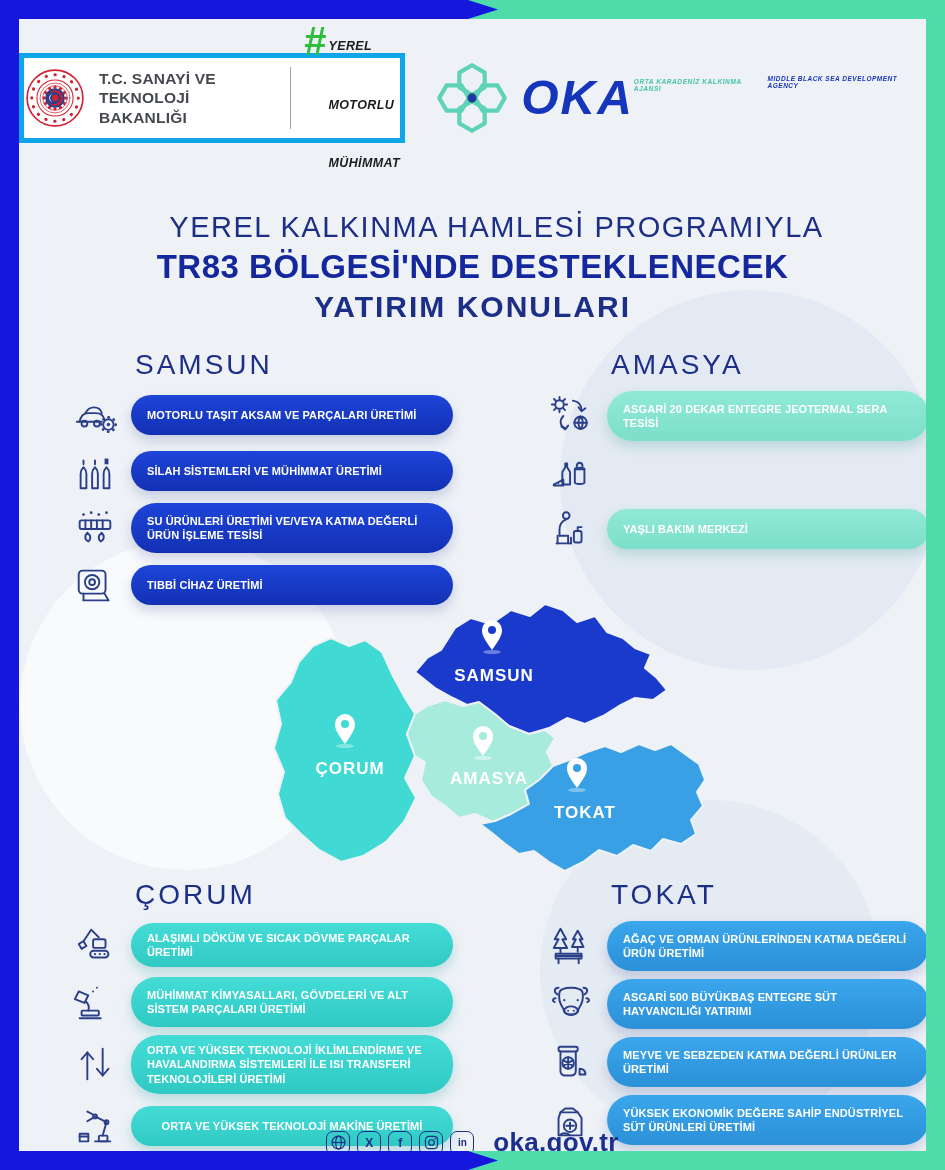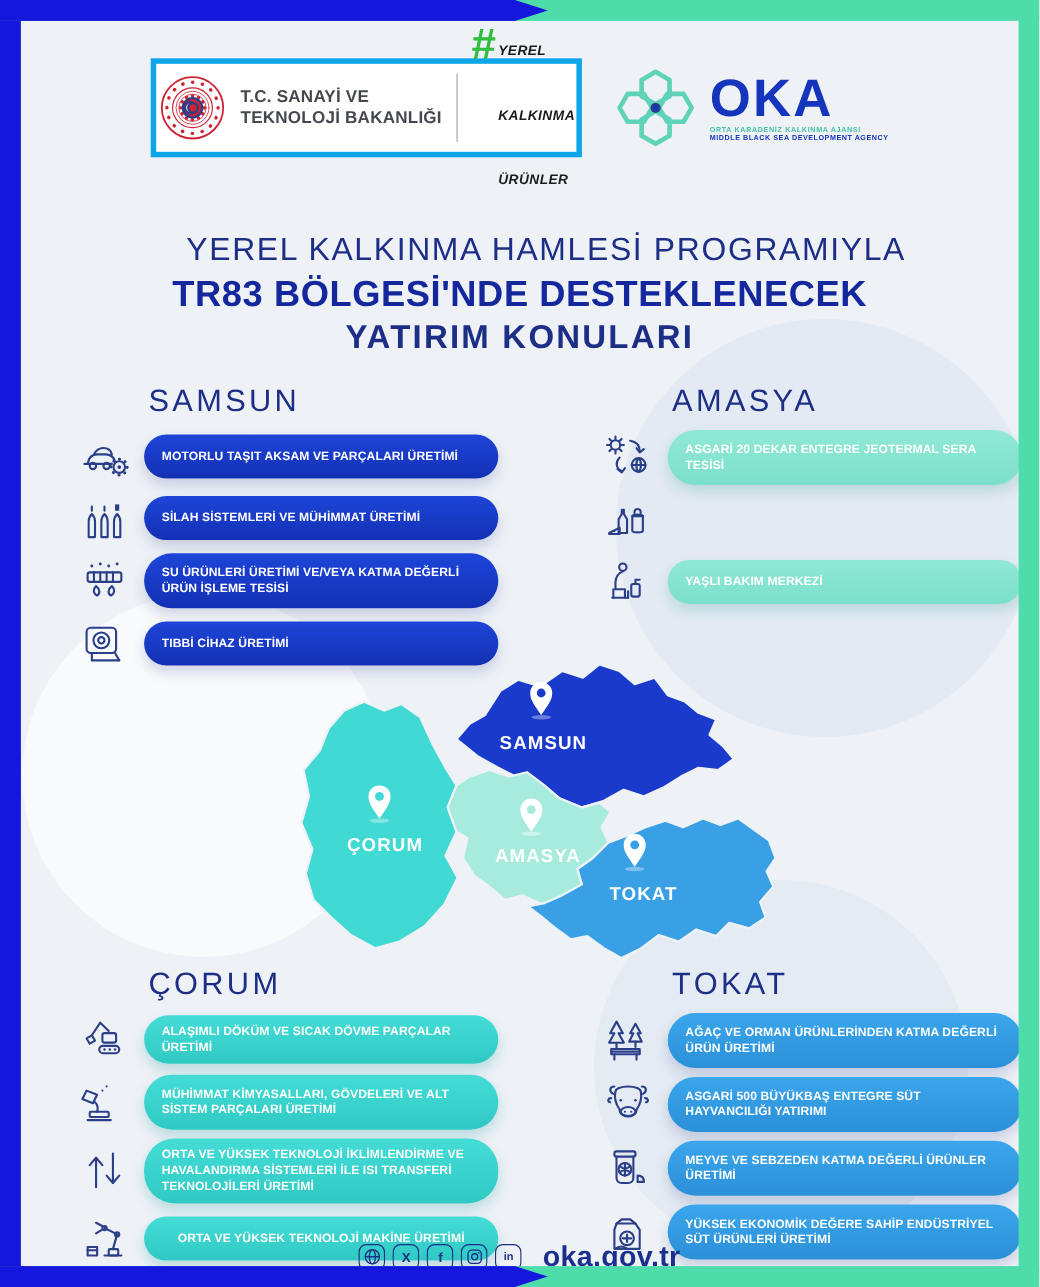--- a/index.html
+++ b/index.html
@@ -28,21 +28,21 @@
 
   
   .header { position:absolute; top:34px; left:0; right:0; display:flex; justify-content:center; align-items:center; gap:30px; }
   .ministry-box { width:392px; height:90px; background:#fff; border:5px solid #0ea5e9; display:flex; align-items:center; justify-content:center; gap:13px; }
   .ministry-name { font-size:15.5px; font-weight:700; color:#45494f; line-height:1.25; letter-spacing:.2px; }
   .logo-divider { width:1px; height:62px; background:#9aa0a8; }
   .campaign { display:flex; align-items:flex-start; }
   .campaign .hash { color:#2fbe3d; font-size:40px; font-weight:700; line-height:.8; margin-right:2px; }
   .campaign-lines { display:flex; flex-direction:column; font-style:italic; font-weight:700; font-size:12.5px; color:#1c1c1c; line-height:1.15; margin-top:14px; letter-spacing:.4px;gap:44px; }
   .oka-box { display:flex; align-items:center; gap:12px; }
-  .oka-text { display:flex; flex-direction:column; }
+  .oka-text { display:flex; flex-direction:row;font-style:italic; }
   .oka-acronym { font-size:48px; font-weight:700; color:#1535bd; letter-spacing:2px; line-height:.95; }
   .oka-tag-tr { font-size:6.5px; color:#44c3a8; letter-spacing:.6px; font-weight:700; margin-top:3px; }
   .oka-tag-en { font-size:6.5px; color:#1535bd; letter-spacing:.5px; font-weight:700; }
 
   
   .title { position:absolute; top:192px; left:0; right:0; text-align:center; color:#1d2e86; }
   .title-l1 { font-size:29px; font-weight:400; letter-spacing:1.5px;margin-left:48px; }
   .title-l2 { font-size:33px; font-weight:700; letter-spacing:.5px; margin-top:4px; color:#15279c; }
   .title-l3 { font-size:30px; font-weight:700; letter-spacing:2px; margin-top:4px; }
 
@@ -116,22 +116,22 @@
         </span>
         <div class="ministry-name">
           <div>T.C. SANAYİ VE</div>
           <div>TEKNOLOJİ BAKANLIĞI</div>
         </div>
         <div class="logo-divider"></div>
         <div class="campaign">
           <span class="hash">#</span>
           <div class="campaign-lines">
             <span>YEREL</span>
-            <span>KALKINMA</span>
-            <span>ÜRÜNLER</span>
+            <span>MOTORLU</span>
+            <span>MÜHİMMAT</span>
           </div>
         </div>
       </div>
 
       <div class="oka-box">
         <span class="icon" style="flex:0 0 74px;height:74px;">
           <svg width="74" height="74" viewBox="0 0 70 70">
             <g fill="none" stroke="#5fd3b8" stroke-width="4" stroke-linejoin="round">
               <polygon points="35,4 47,11 47,25 35,32 23,25 23,11"></polygon>
               <polygon points="35,38 47,45 47,59 35,66 23,59 23,45"></polygon>

